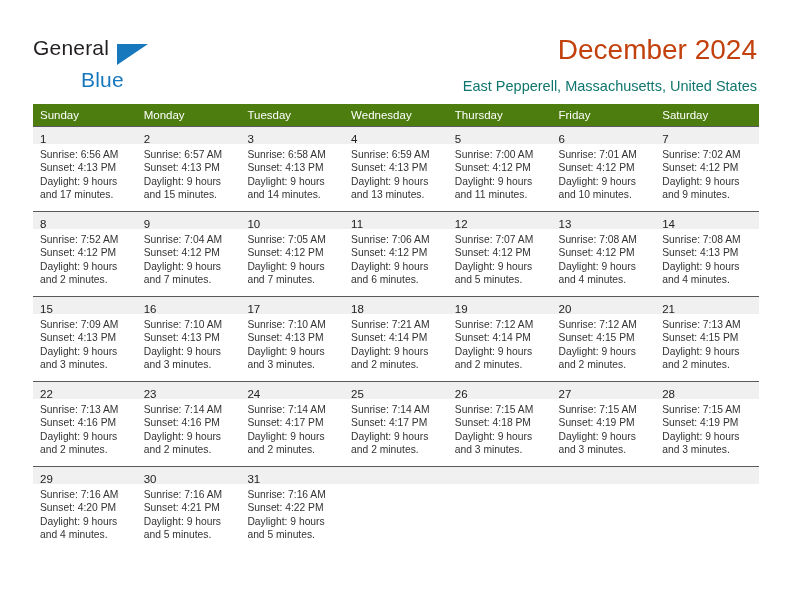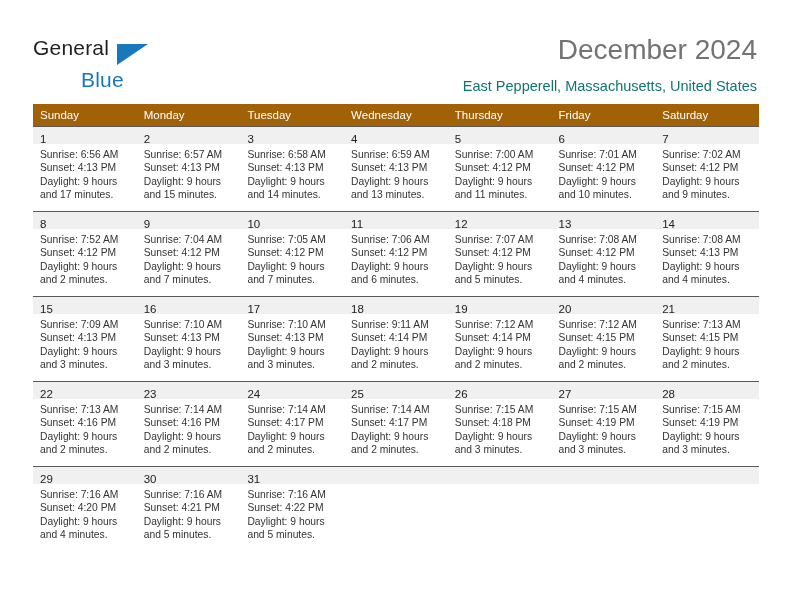--- a/index.html
+++ b/index.html
@@ -65,21 +65,21 @@
     border-left: 31px solid #1878be;
     border-bottom: 21px solid transparent;
   }
 
   .title {
     position: absolute;
     right: 35px;
     top: 34px;
     font-size: 28px;
     font-weight: normal;
-    color: #737373;
+    color: #c2410c;
     text-align: right;
     white-space: nowrap;
   }
   .subtitle {
     position: absolute;
     right: 35px;
     top: 78px;
     font-size: 14.5px;
     font-weight: normal;
     color: #0f766e;
@@ -90,21 +90,21 @@
   
   .calendar {
     position: absolute;
     left: 33px;
     top: 104px;
     width: 726px;
     border-collapse: collapse;
     table-layout: fixed;
   }
   .calendar th {
-    background: #a16207;
+    background: #4d7c0f;
     color: #ffffff;
     font-size: 11.5px;
     font-weight: normal;
     text-align: left;
     padding: 5px 0 5px 7px;
     height: 12px;
     border: none;
   }
   .calendar td {
     vertical-align: top;
@@ -325,21 +325,21 @@
             <div class="cellbody">
               <div>Sunrise: 7:10 AM</div>
               <div>Sunset: 4:13 PM</div>
               <div>Daylight: 9 hours</div>
               <div>and 3 minutes.</div>
             </div>
           </td>
           <td>
             <div class="daynum-band"><span class="daynum">18</span></div>
             <div class="cellbody">
-              <div>Sunrise: 9:11 AM</div>
+              <div>Sunrise: 7:21 AM</div>
               <div>Sunset: 4:14 PM</div>
               <div>Daylight: 9 hours</div>
               <div>and 2 minutes.</div>
             </div>
           </td>
           <td>
             <div class="daynum-band"><span class="daynum">19</span></div>
             <div class="cellbody">
               <div>Sunrise: 7:12 AM</div>
               <div>Sunset: 4:14 PM</div>

